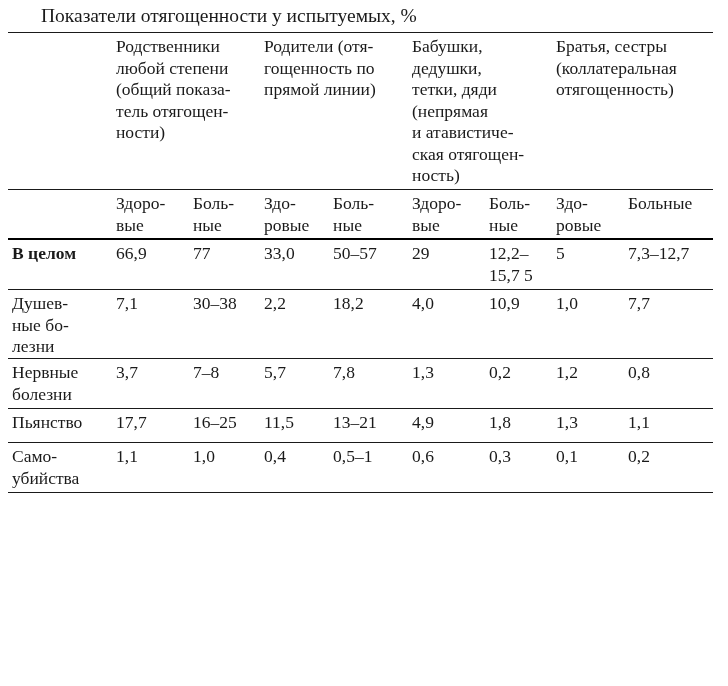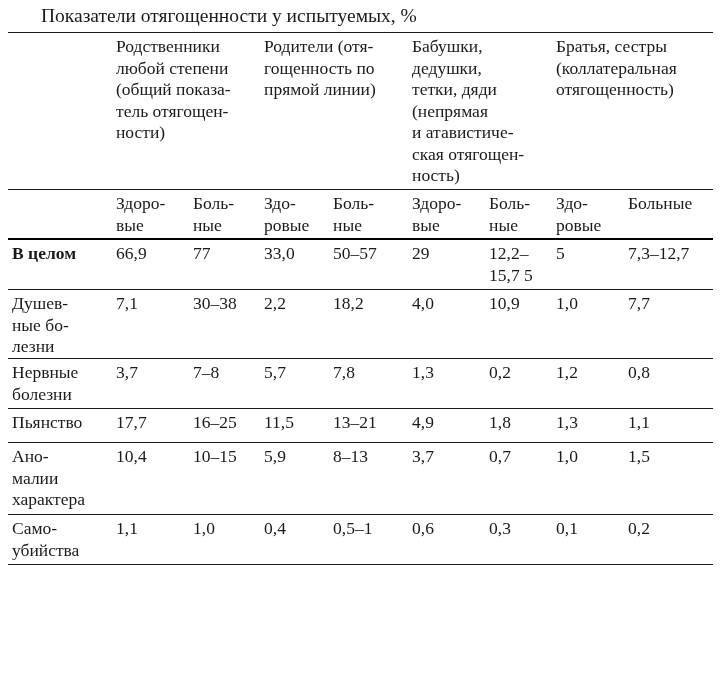--- a/index.html
+++ b/index.html
@@ -134,31 +134,20 @@
         <td>17,7</td>
         <td>16–25</td>
         <td>11,5</td>
         <td>13–21</td>
         <td>4,9</td>
         <td>1,8</td>
         <td>1,3</td>
         <td>1,1</td>
       </tr>
       <tr>
-        <td style="height: 68px;">Ано-<br>малии<br>характера</td>
-        <td>10,4</td>
-        <td>10–15</td>
-        <td>5,9</td>
-        <td>8–13</td>
-        <td>3,7</td>
-        <td>0,7</td>
-        <td>1,0</td>
-        <td>1,5</td>
-      </tr>
-      <tr>
         <td style="height: 46px;">Само-<br>убийства</td>
         <td>1,1</td>
         <td>1,0</td>
         <td>0,4</td>
         <td>0,5–1</td>
         <td>0,6</td>
         <td>0,3</td>
         <td>0,1</td>
         <td>0,2</td>
       </tr>

